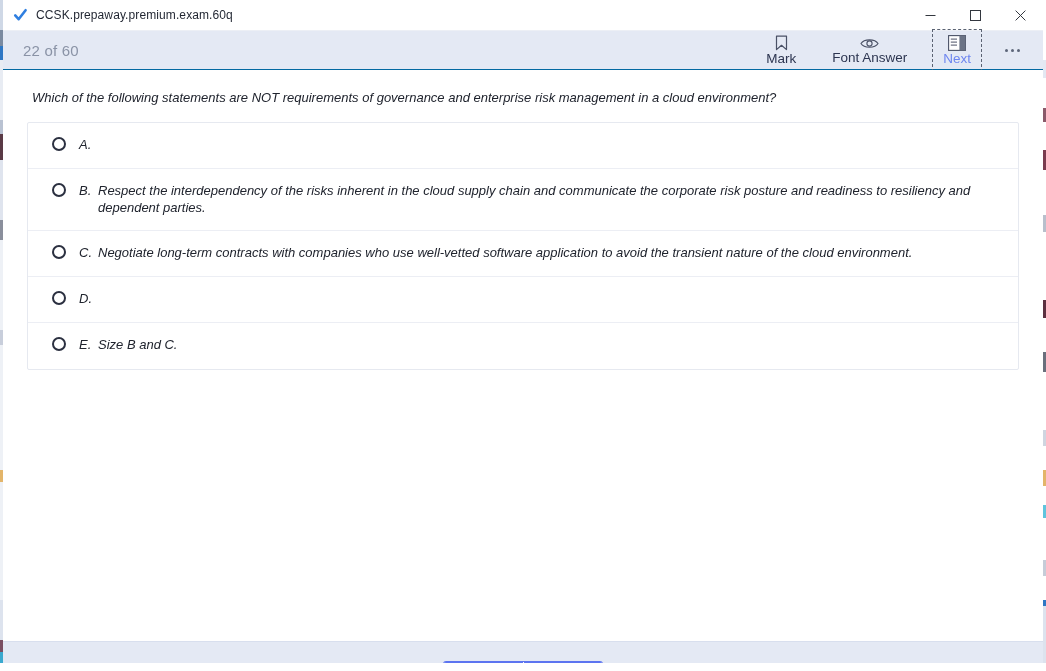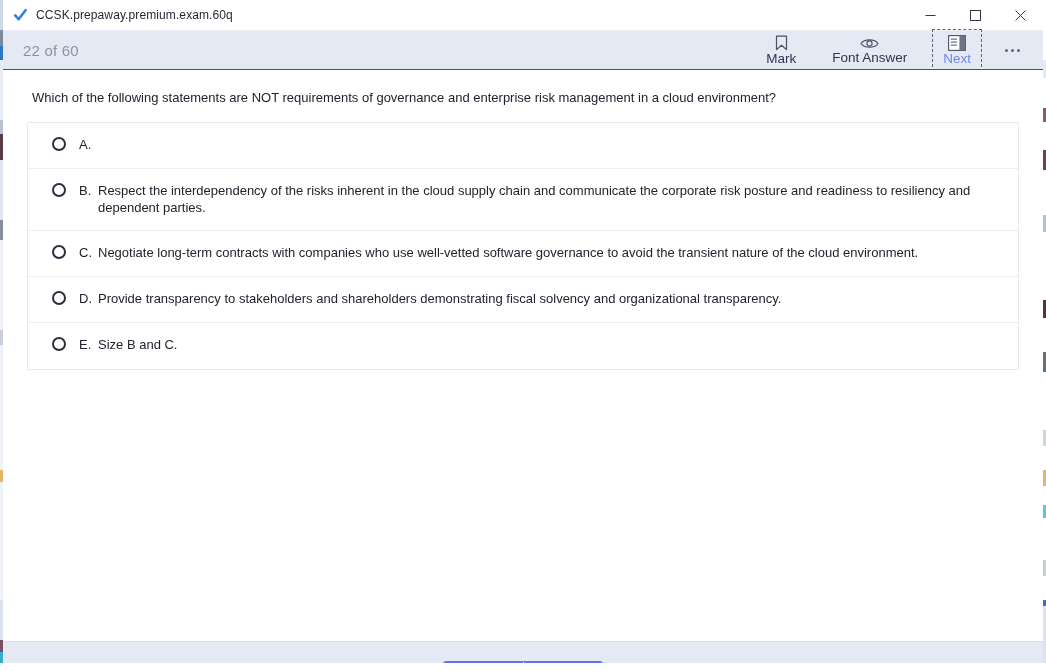--- a/index.html
+++ b/index.html
@@ -168,20 +168,21 @@
     width: 3px; height: 3px; border-radius: 50%;
     background: #5d6679; display: block;
   }
 
   
   .content {
     position: relative;
     height: 571px;
     background: #ffffff;
     overflow: hidden;
+    font-style: italic;
   }
   .question {
     margin: 19px 0 0 29px;
     font-size: 13px;
     color: #20242e;
     line-height: 1.35;
   }
   .options {
     margin: 15px 24px 0 24px;
     border: 1px solid #e6e9f0;
@@ -355,27 +356,26 @@
 
         <div class="option">
           <span class="radio"></span>
           <span class="opt-letter">B.</span>
           <span class="opt-text">Respect the interdependency of the risks inherent in the cloud supply chain and communicate the corporate risk posture and readiness to resiliency and dependent parties.</span>
         </div>
 
         <div class="option">
           <span class="radio"></span>
           <span class="opt-letter">C.</span>
-          <span class="opt-text">Negotiate long-term contracts with companies who use well-vetted software governance to avoid the transient nature of the cloud environment.</span>
+          <span class="opt-text">Negotiate long-term contracts with companies who use well-vetted software application to avoid the transient nature of the cloud environment.</span>
         </div>
 
         <div class="option">
           <span class="radio"></span>
           <span class="opt-letter">D.</span>
-          <span class="opt-text">Provide transparency to stakeholders and shareholders demonstrating fiscal solvency and organizational transparency.</span>
         </div>
 
         <div class="option">
           <span class="radio"></span>
           <span class="opt-letter">E.</span>
           <span class="opt-text">Size B and C.</span>
         </div>
 
       </div>
     </div>

